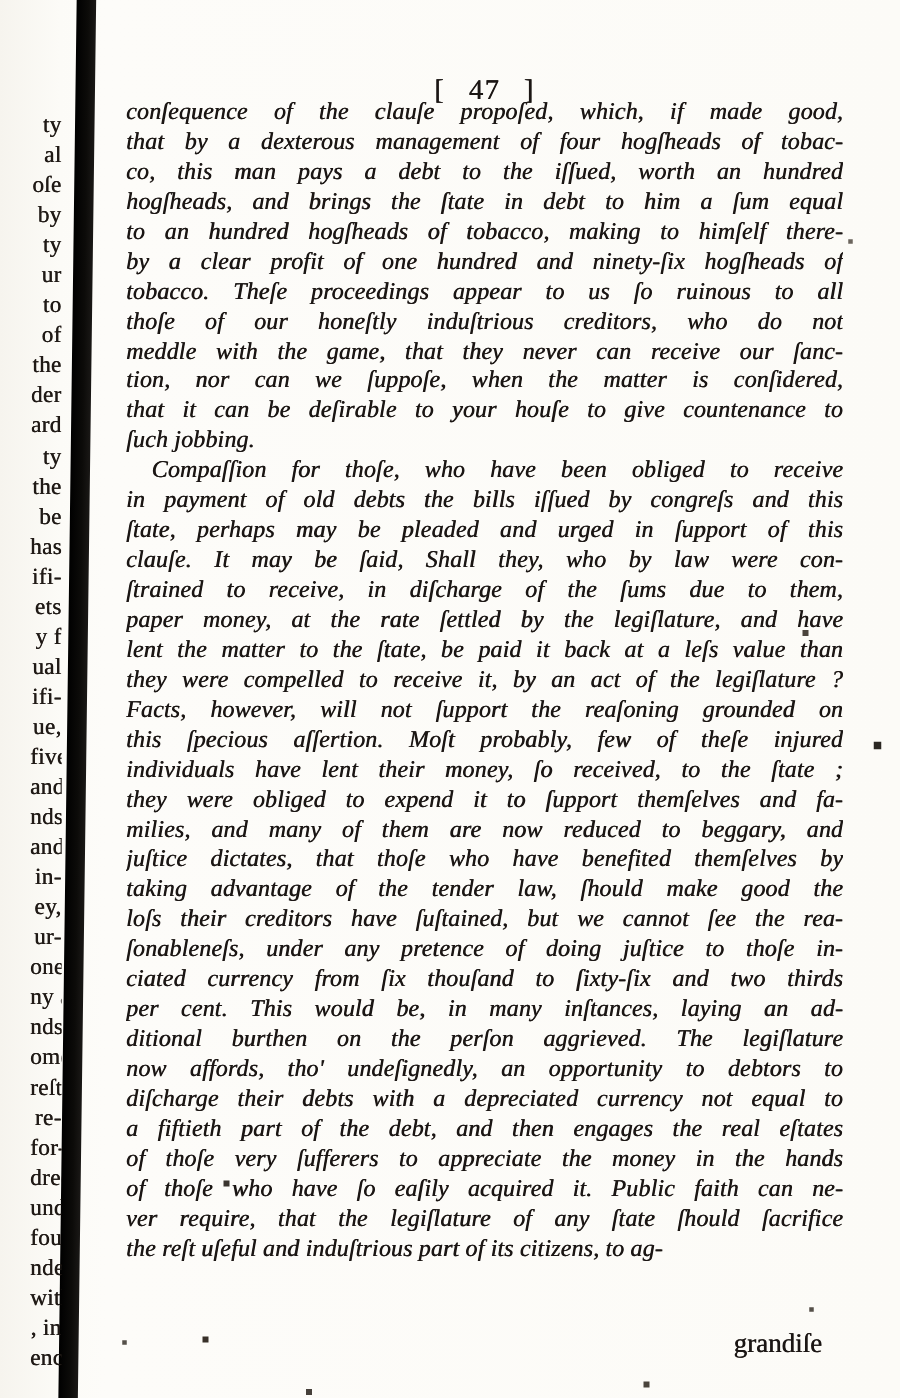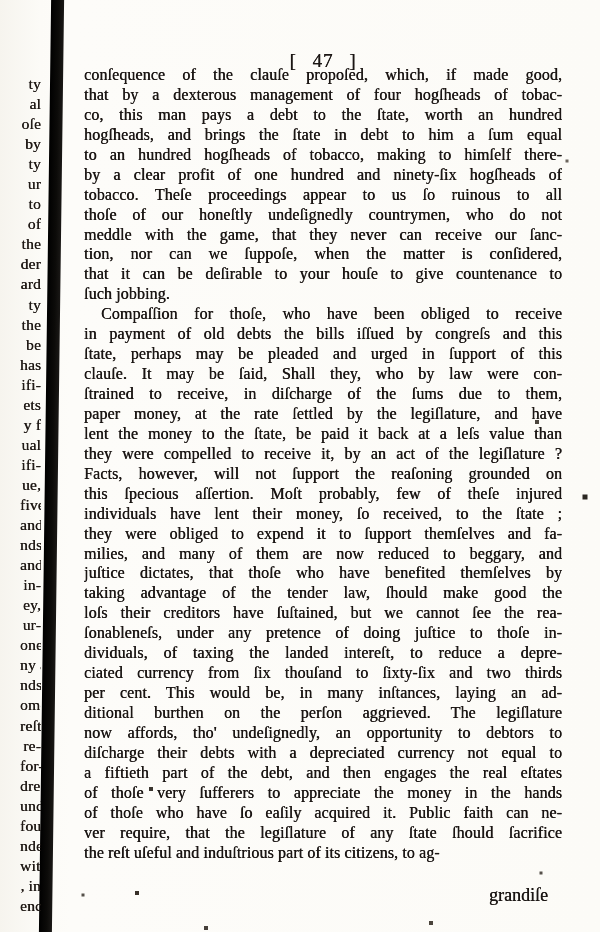--- a/index.html
+++ b/index.html
@@ -37,21 +37,21 @@
     text-shadow:0.3px 0 0 currentColor;
     margin-top:16px;
   }
   .body-lines{
     position:absolute;top:66px;left:0;width:478px;
     font-size:16px;letter-spacing:0.1px;
     text-shadow:0.35px 0 0 currentColor;
   }
   .bline{
     height:19.95px;overflow:hidden;white-space:normal;
-    text-align:justify;text-align-last:justify;
+    text-align:justify;text-align-last:justify;font-style:italic;
   }
   .bline.flush{text-align:left;text-align-last:left;}
   .bline.indent{padding-left:17px;}
   .catchword{
     position:absolute;top:885px;left:0;width:478px;
     text-align:right;padding-right:14px;box-sizing:border-box;
     font-size:18px;text-shadow:0.35px 0 0 currentColor;
   }
   
   .specks{
@@ -76,48 +76,47 @@
   <div class="gutter-bar"></div>
 
   <div class="margin-col"><div class="frag">ty</div><div class="frag">al</div><div class="frag">oſe</div><div class="frag">by</div><div class="frag">ty</div><div class="frag">ur</div><div class="frag">to</div><div class="frag">of</div><div class="frag">the</div><div class="frag">der</div><div class="frag">ard</div><div class="frag">ty</div><div class="frag">the</div><div class="frag">be</div><div class="frag">has</div><div class="frag">ifi-</div><div class="frag">ets</div><div class="frag">y f</div><div class="frag">ual</div><div class="frag">ifi-</div><div class="frag">ue,</div><div class="frag">five</div><div class="frag">and</div><div class="frag">nds</div><div class="frag">and</div><div class="frag">in-</div><div class="frag">ey,</div><div class="frag">ur-</div><div class="frag">one</div><div class="frag">ny a</div><div class="frag">nds'</div><div class="frag">ome</div><div class="frag">reſt,</div><div class="frag">re-</div><div class="frag">for-</div><div class="frag">dred</div><div class="frag">unds</div><div class="frag">four</div><div class="frag">nder</div><div class="frag">with</div><div class="frag">, in</div><div class="frag">ence</div></div>
 
   <div class="textblock">
     <div class="pagenum">[ 47 ]</div>
 
     <div class="body-lines">
         <div class="bline">conſequence of the clauſe propoſed, which, if made good,</div>
         <div class="bline">that by a dexterous management of four hogſheads of tobac-</div>
-        <div class="bline">co, this man pays a debt to the ſtate, worth an hundred</div>
+        <div class="bline">co, this man pays a debt to the iſſued, worth an hundred</div>
         <div class="bline">hogſheads, and brings the ſtate in debt to him a ſum equal</div>
         <div class="bline">to an hundred hogſheads of tobacco, making to himſelf there-</div>
         <div class="bline">by a clear profit of one hundred and ninety-ſix hogſheads of</div>
         <div class="bline">tobacco.  Theſe proceedings appear to us ſo ruinous to all</div>
-        <div class="bline">thoſe of our honeſtly undeſignedly countrymen, who do not</div>
+        <div class="bline">thoſe of our honeſtly induſtrious creditors, who do not</div>
         <div class="bline">meddle with the game, that they never can receive our ſanc-</div>
         <div class="bline">tion, nor can we ſuppoſe, when the matter is conſidered,</div>
         <div class="bline">that it can be deſirable to your houſe to give countenance to</div>
         <div class="bline flush">ſuch jobbing.</div>
         <div class="bline indent">Compaſſion for thoſe, who have been obliged to receive</div>
         <div class="bline">in payment of old debts the bills iſſued by congreſs and this</div>
         <div class="bline">ſtate, perhaps may be pleaded and urged in ſupport of this</div>
         <div class="bline">clauſe.  It may be ſaid, Shall they, who by law were con-</div>
         <div class="bline">ſtrained to receive, in diſcharge of the ſums due to them,</div>
         <div class="bline">paper money, at the rate ſettled by the legiſlature, and have</div>
-        <div class="bline">lent the money to the ſtate, be paid it back at a leſs value than</div>
+        <div class="bline">lent the matter to the ſtate, be paid it back at a leſs value than</div>
         <div class="bline">they were compelled to receive it, by an act of the legiſlature ?</div>
         <div class="bline">Facts, however, will not ſupport the reaſoning grounded on</div>
         <div class="bline">this ſpecious aſſertion.  Moſt probably, few of theſe injured</div>
         <div class="bline">individuals have lent their money, ſo received, to the ſtate ;</div>
         <div class="bline">they were obliged to expend it to ſupport themſelves and fa-</div>
         <div class="bline">milies, and many of them are now reduced to beggary, and</div>
         <div class="bline">juſtice dictates, that thoſe who have benefited themſelves by</div>
         <div class="bline">taking advantage of the tender law, ſhould make good the</div>
         <div class="bline">loſs their creditors have ſuſtained, but we cannot ſee the rea-</div>
         <div class="bline">ſonableneſs, under any pretence of doing juſtice to thoſe in-</div>
-        <div class="bline">dividuals, of taxing the landed intereſt, to reduce a depre-</div>
         <div class="bline">ciated currency from ſix thouſand to ſixty-ſix and two thirds</div>
         <div class="bline">per cent.  This would be, in many inſtances, laying an ad-</div>
         <div class="bline">ditional burthen on the perſon aggrieved.  The legiſlature</div>
         <div class="bline">now affords, tho' undeſignedly, an opportunity to debtors to</div>
         <div class="bline">diſcharge their debts with a depreciated currency not equal to</div>
         <div class="bline">a fiftieth part of the debt, and then engages the real eſtates</div>
         <div class="bline">of thoſe very ſufferers to appreciate the money in the hands</div>
         <div class="bline">of thoſe who have ſo eaſily acquired it.  Public faith can ne-</div>
         <div class="bline">ver require, that the legiſlature of any ſtate ſhould ſacrifice</div>
         <div class="bline flush">the reſt uſeful and induſtrious part of its citizens, to ag-</div>

